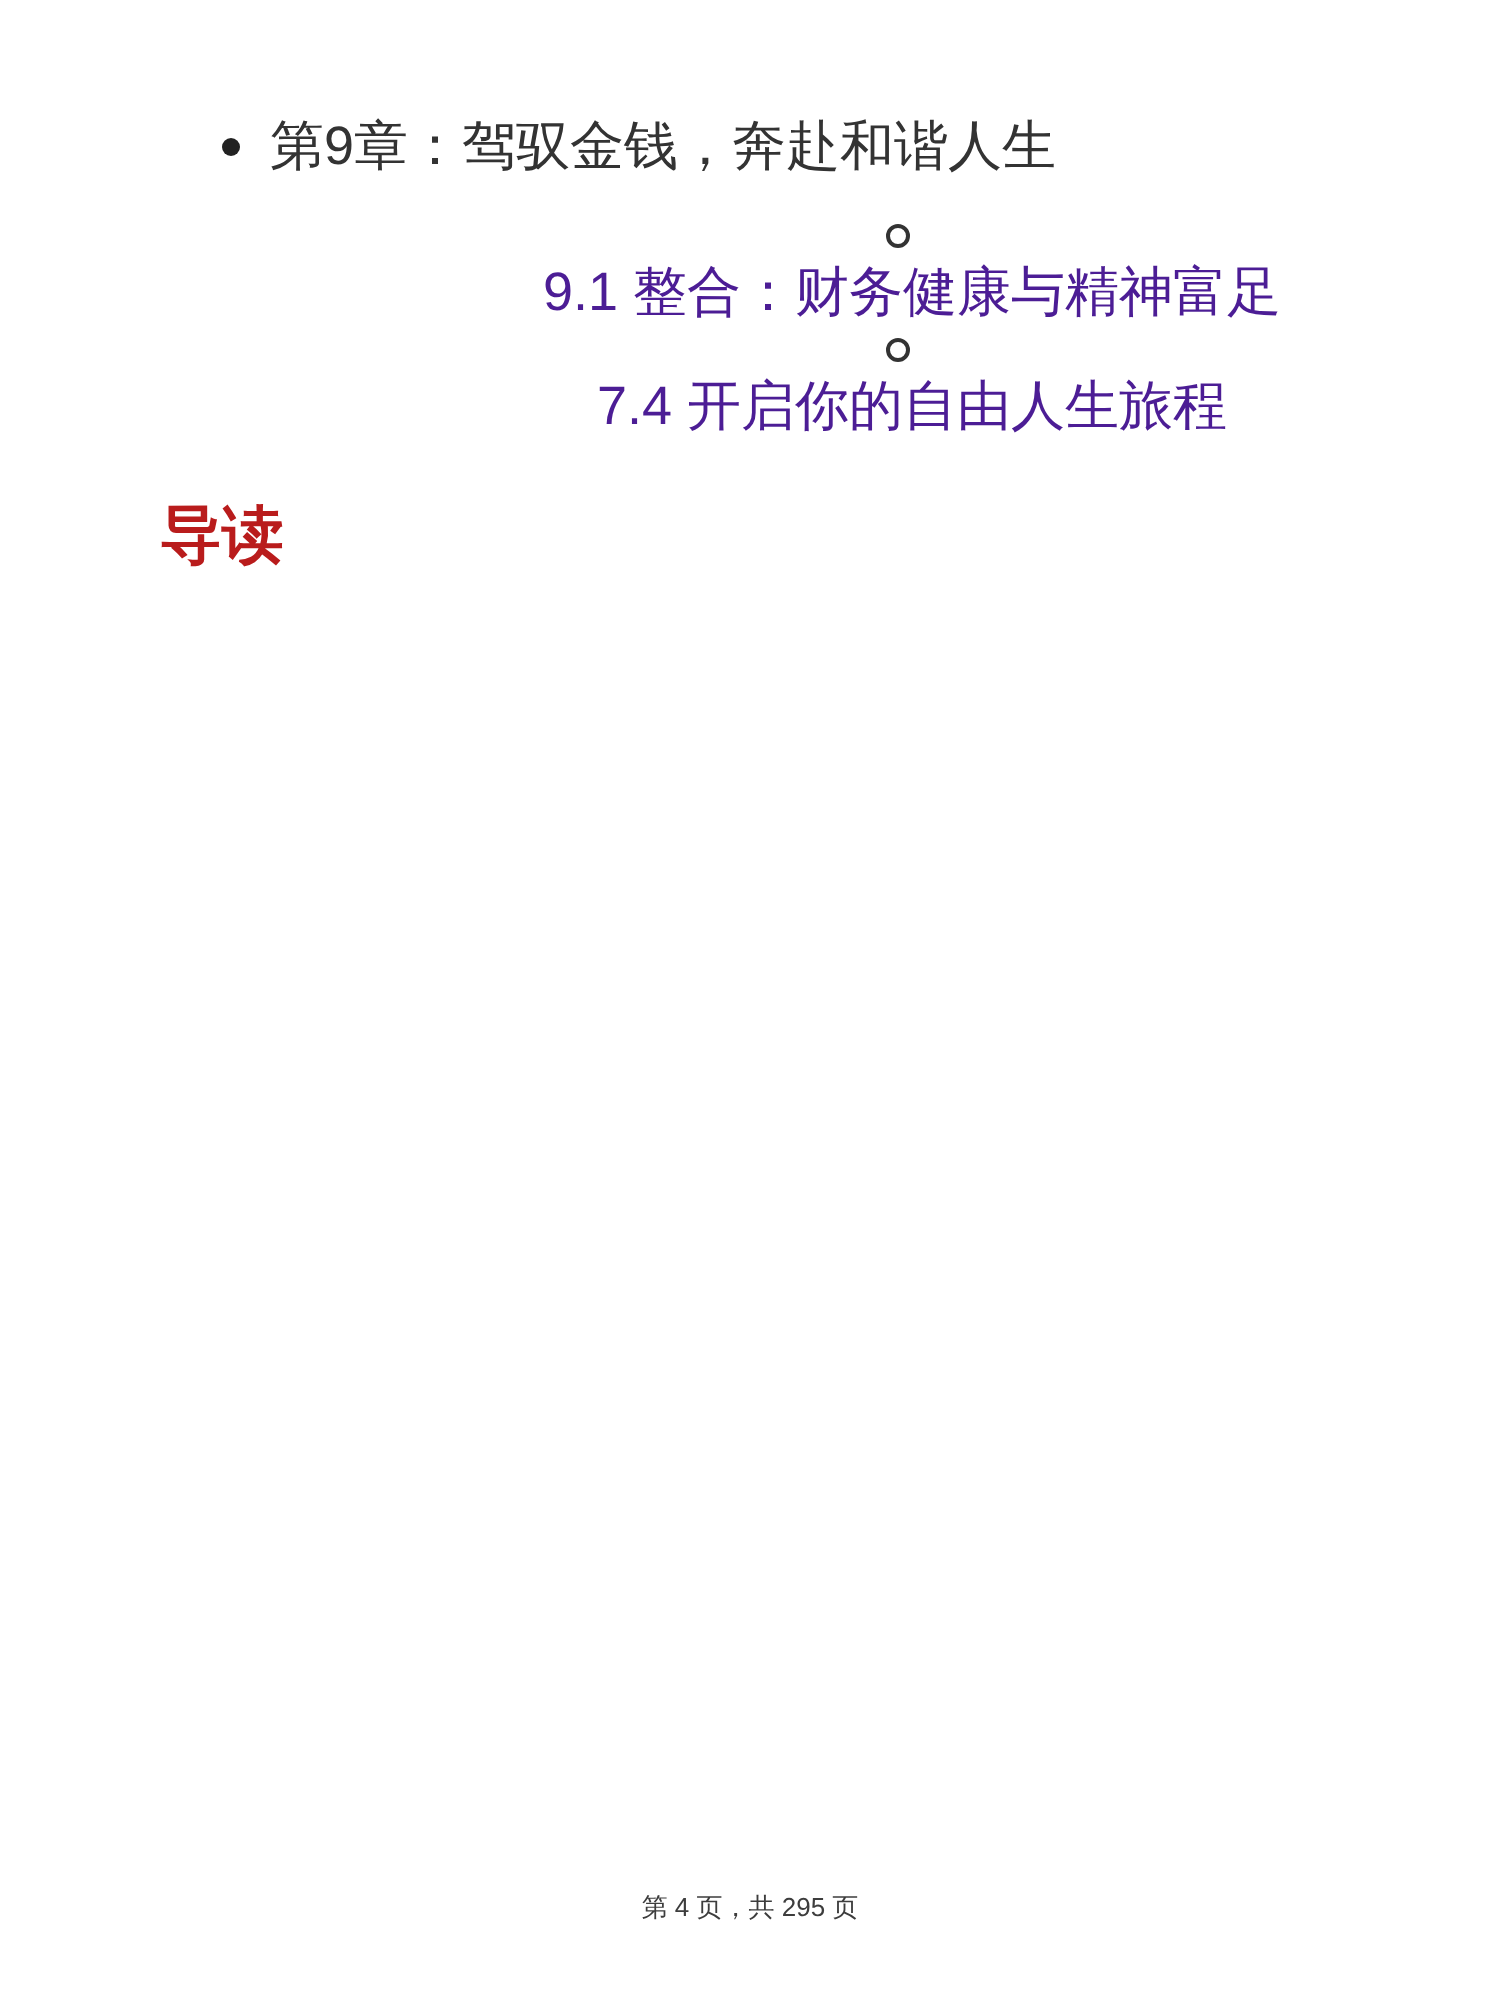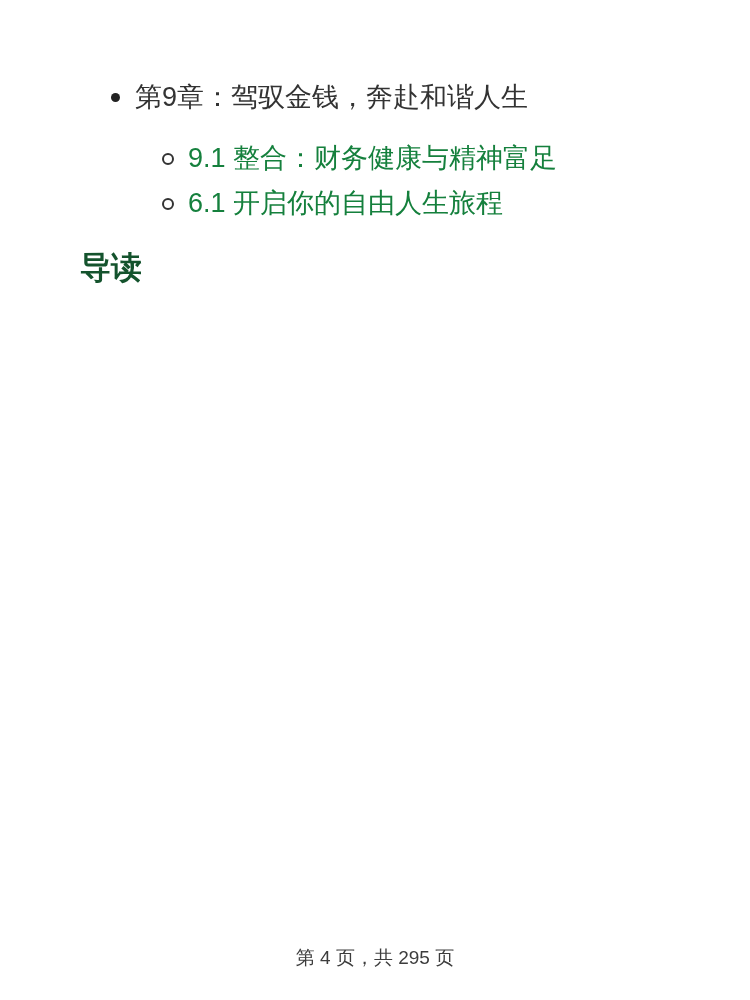--- a/index.html
+++ b/index.html
@@ -17,21 +17,21 @@
   .page {
     position: relative;
     width: 750px;
     height: 1000px;
     background: #ffffff;
   }
   
   .toc {
     list-style: none;
     margin: 0;
-    padding: 80px 0 0 0;
+    padding: 56px 0 0 0;
   }
   .toc li {
     display: flex;
     align-items: center;
   }
   .toc-chapter {
     margin-left: 111px;
     font-size: 27px;
     line-height: 34px;
     color: #333333;
@@ -41,21 +41,22 @@
     width: 9px;
     height: 9px;
     border-radius: 50%;
     background: #222222;
     margin-right: 15px;
   }
   .toc-sub {
     margin-left: 162px;
     font-size: 27px;
     line-height: 45px;
-    color: #15803d;
+    color: #4c1d95;
+    flex-direction: column;
   }
   .toc-sub.first {
     margin-top: 22px;
   }
   .bullet-circle {
     flex: 0 0 auto;
     width: 8px;
     height: 8px;
     border: 2px solid #333333;
     border-radius: 50%;
@@ -82,42 +83,42 @@
     word-break: normal;
     overflow-wrap: break-word;
   }
   
   .page-footer {
     position: absolute;
     left: 0;
     right: 0;
     top: 945px;
     text-align: center;
-    font-size: 19px;
+    font-size: 13px;
     color: #3d3d3d;
   }
 </style>
 </head>
 <body style="background: rgb(255, 255, 255); color: rgb(51, 51, 51);">
 
 <div class="page">
 
   <ul class="toc">
     <li class="toc-chapter">
       <span class="bullet-disc"></span>
       <span>第9章：驾驭金钱，奔赴和谐人生</span>
     </li>
     <li class="toc-sub first">
       <span class="bullet-circle"></span>
       <span>9.1 整合：财务健康与精神富足</span>
     </li>
     <li class="toc-sub">
       <span class="bullet-circle"></span>
-      <span>6.1 开启你的自由人生旅程</span>
+      <span>7.4 开启你的自由人生旅程</span>
     </li>
   </ul>
 
-  <h2 class="section-heading" style="color: #14532d;">导读</h2>
+  <h2 class="section-heading" style="color: #b91c1c;">导读</h2>
 
 
   <div class="page-footer" style="color: rgb(61, 61, 61);">第 4 页，共 295 页</div>
 
 </div>
 
 </body></html>

